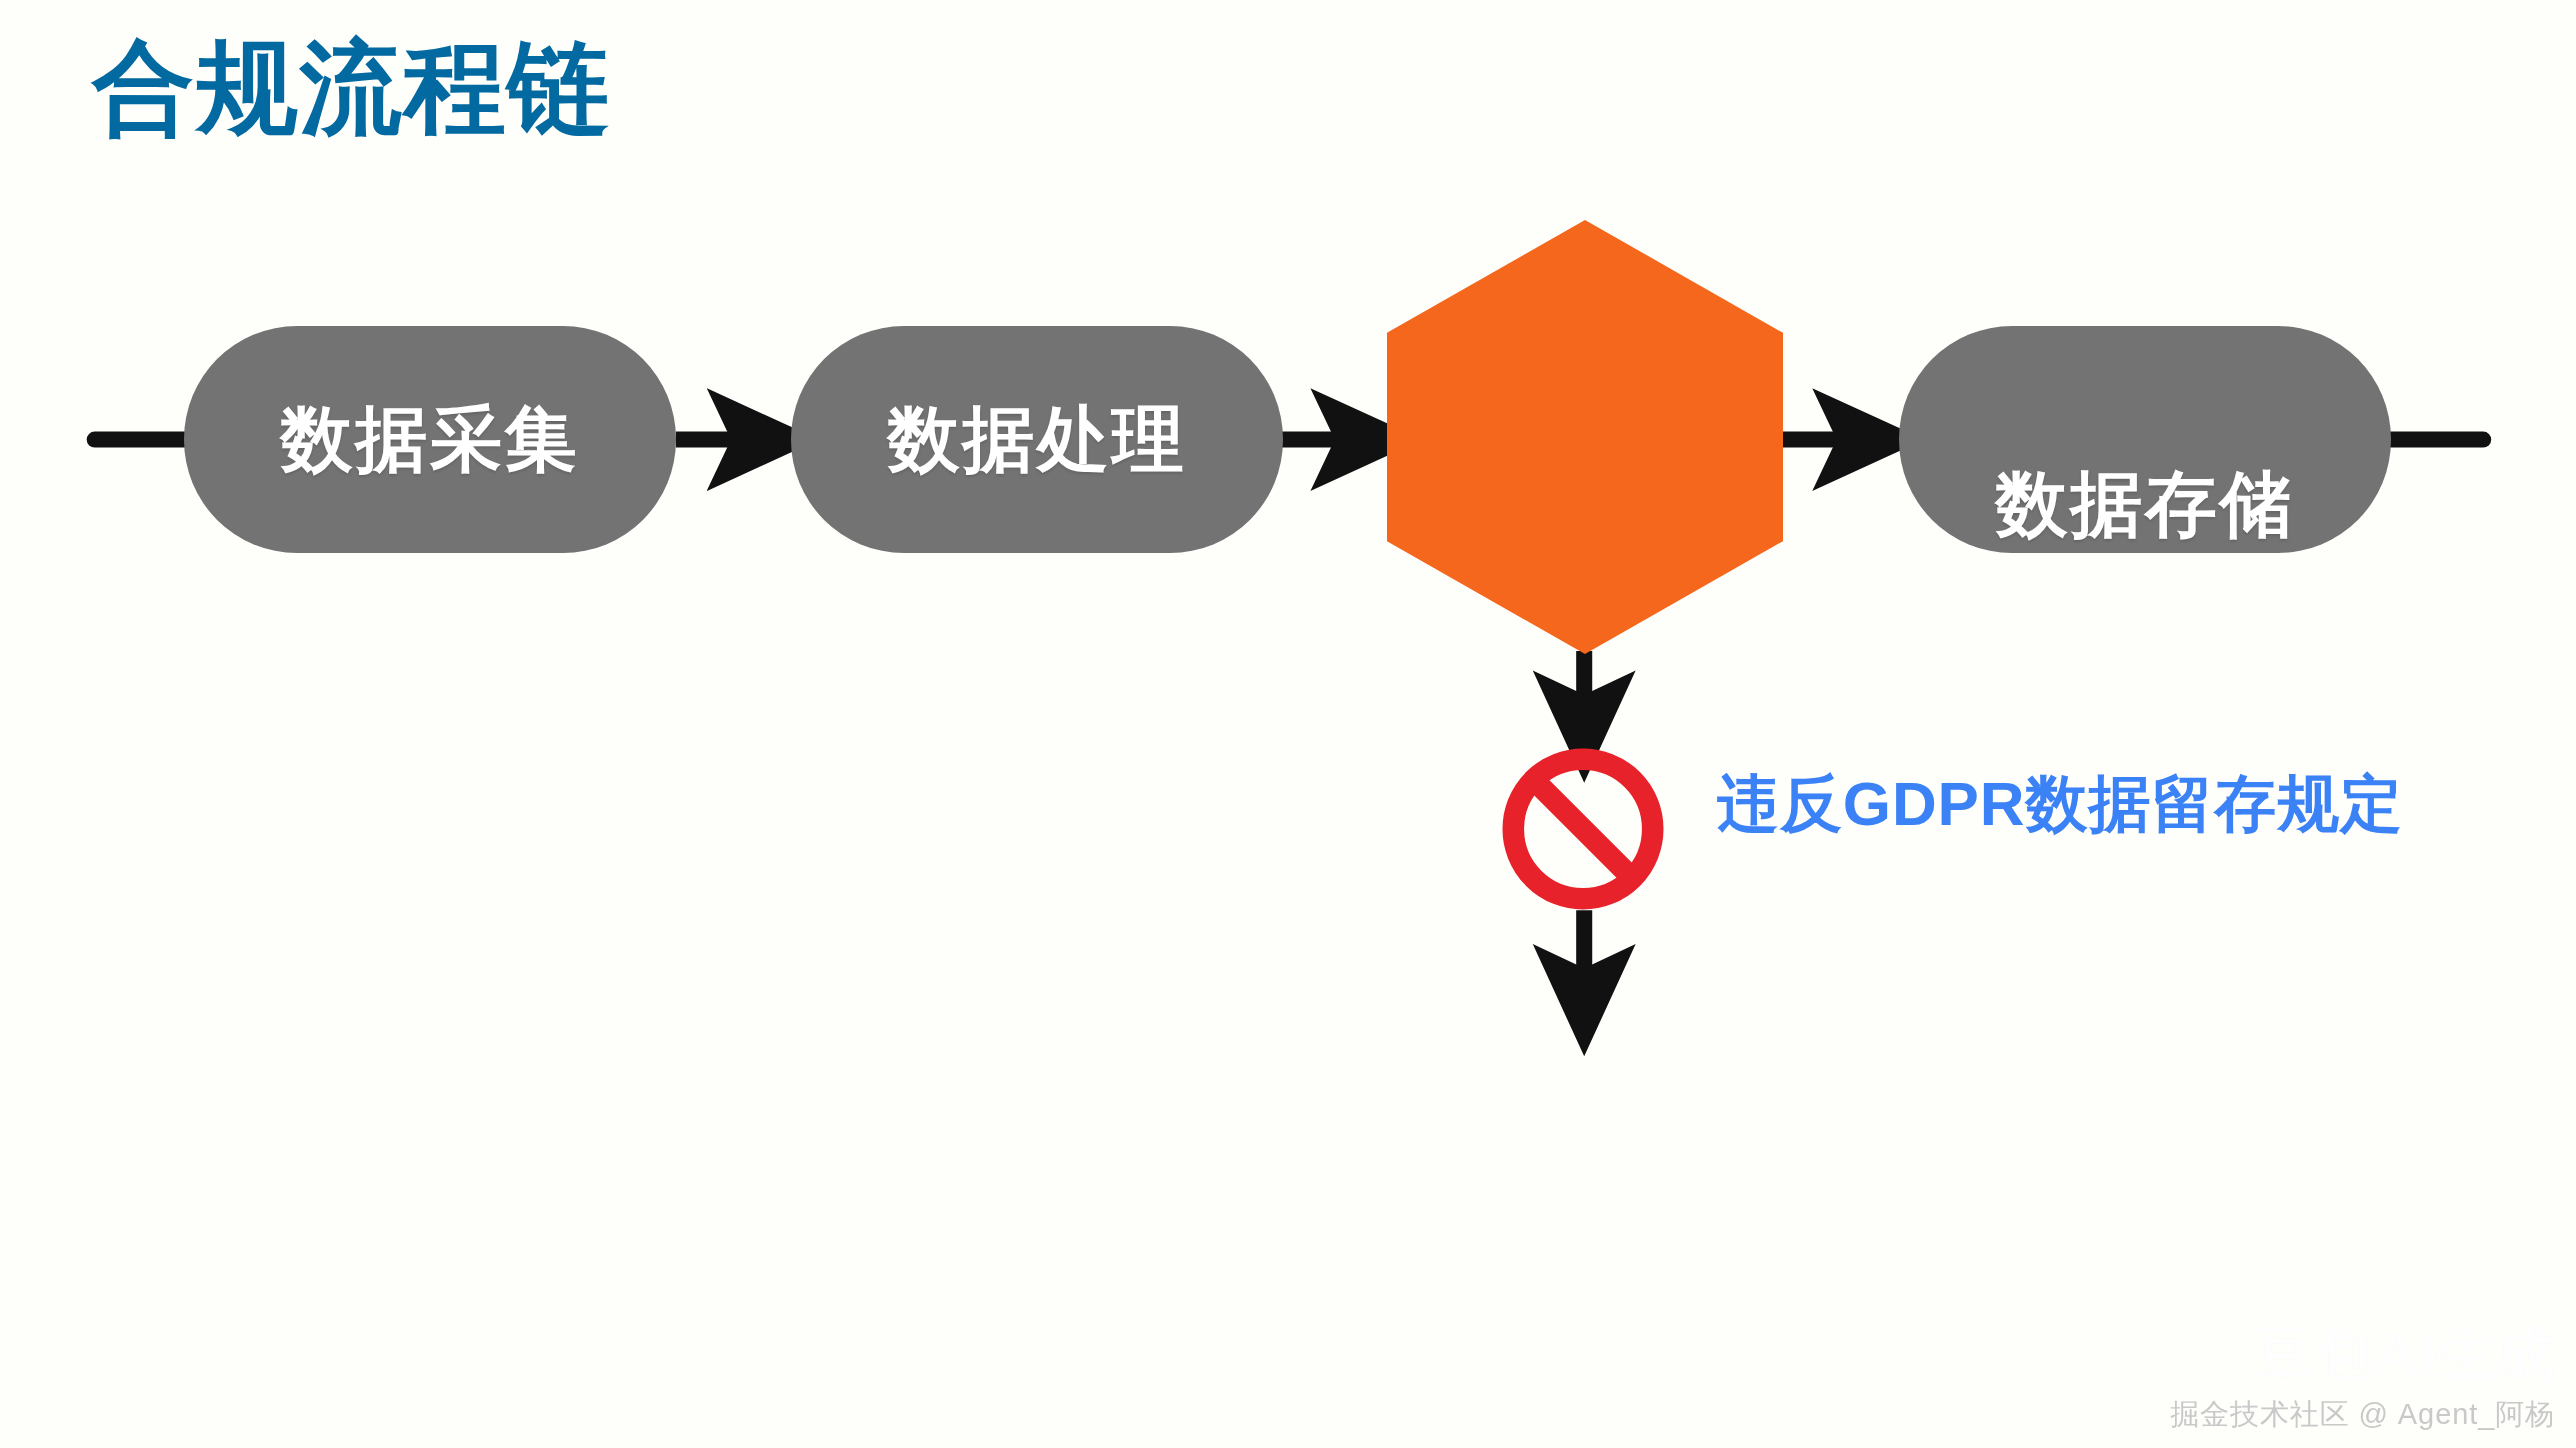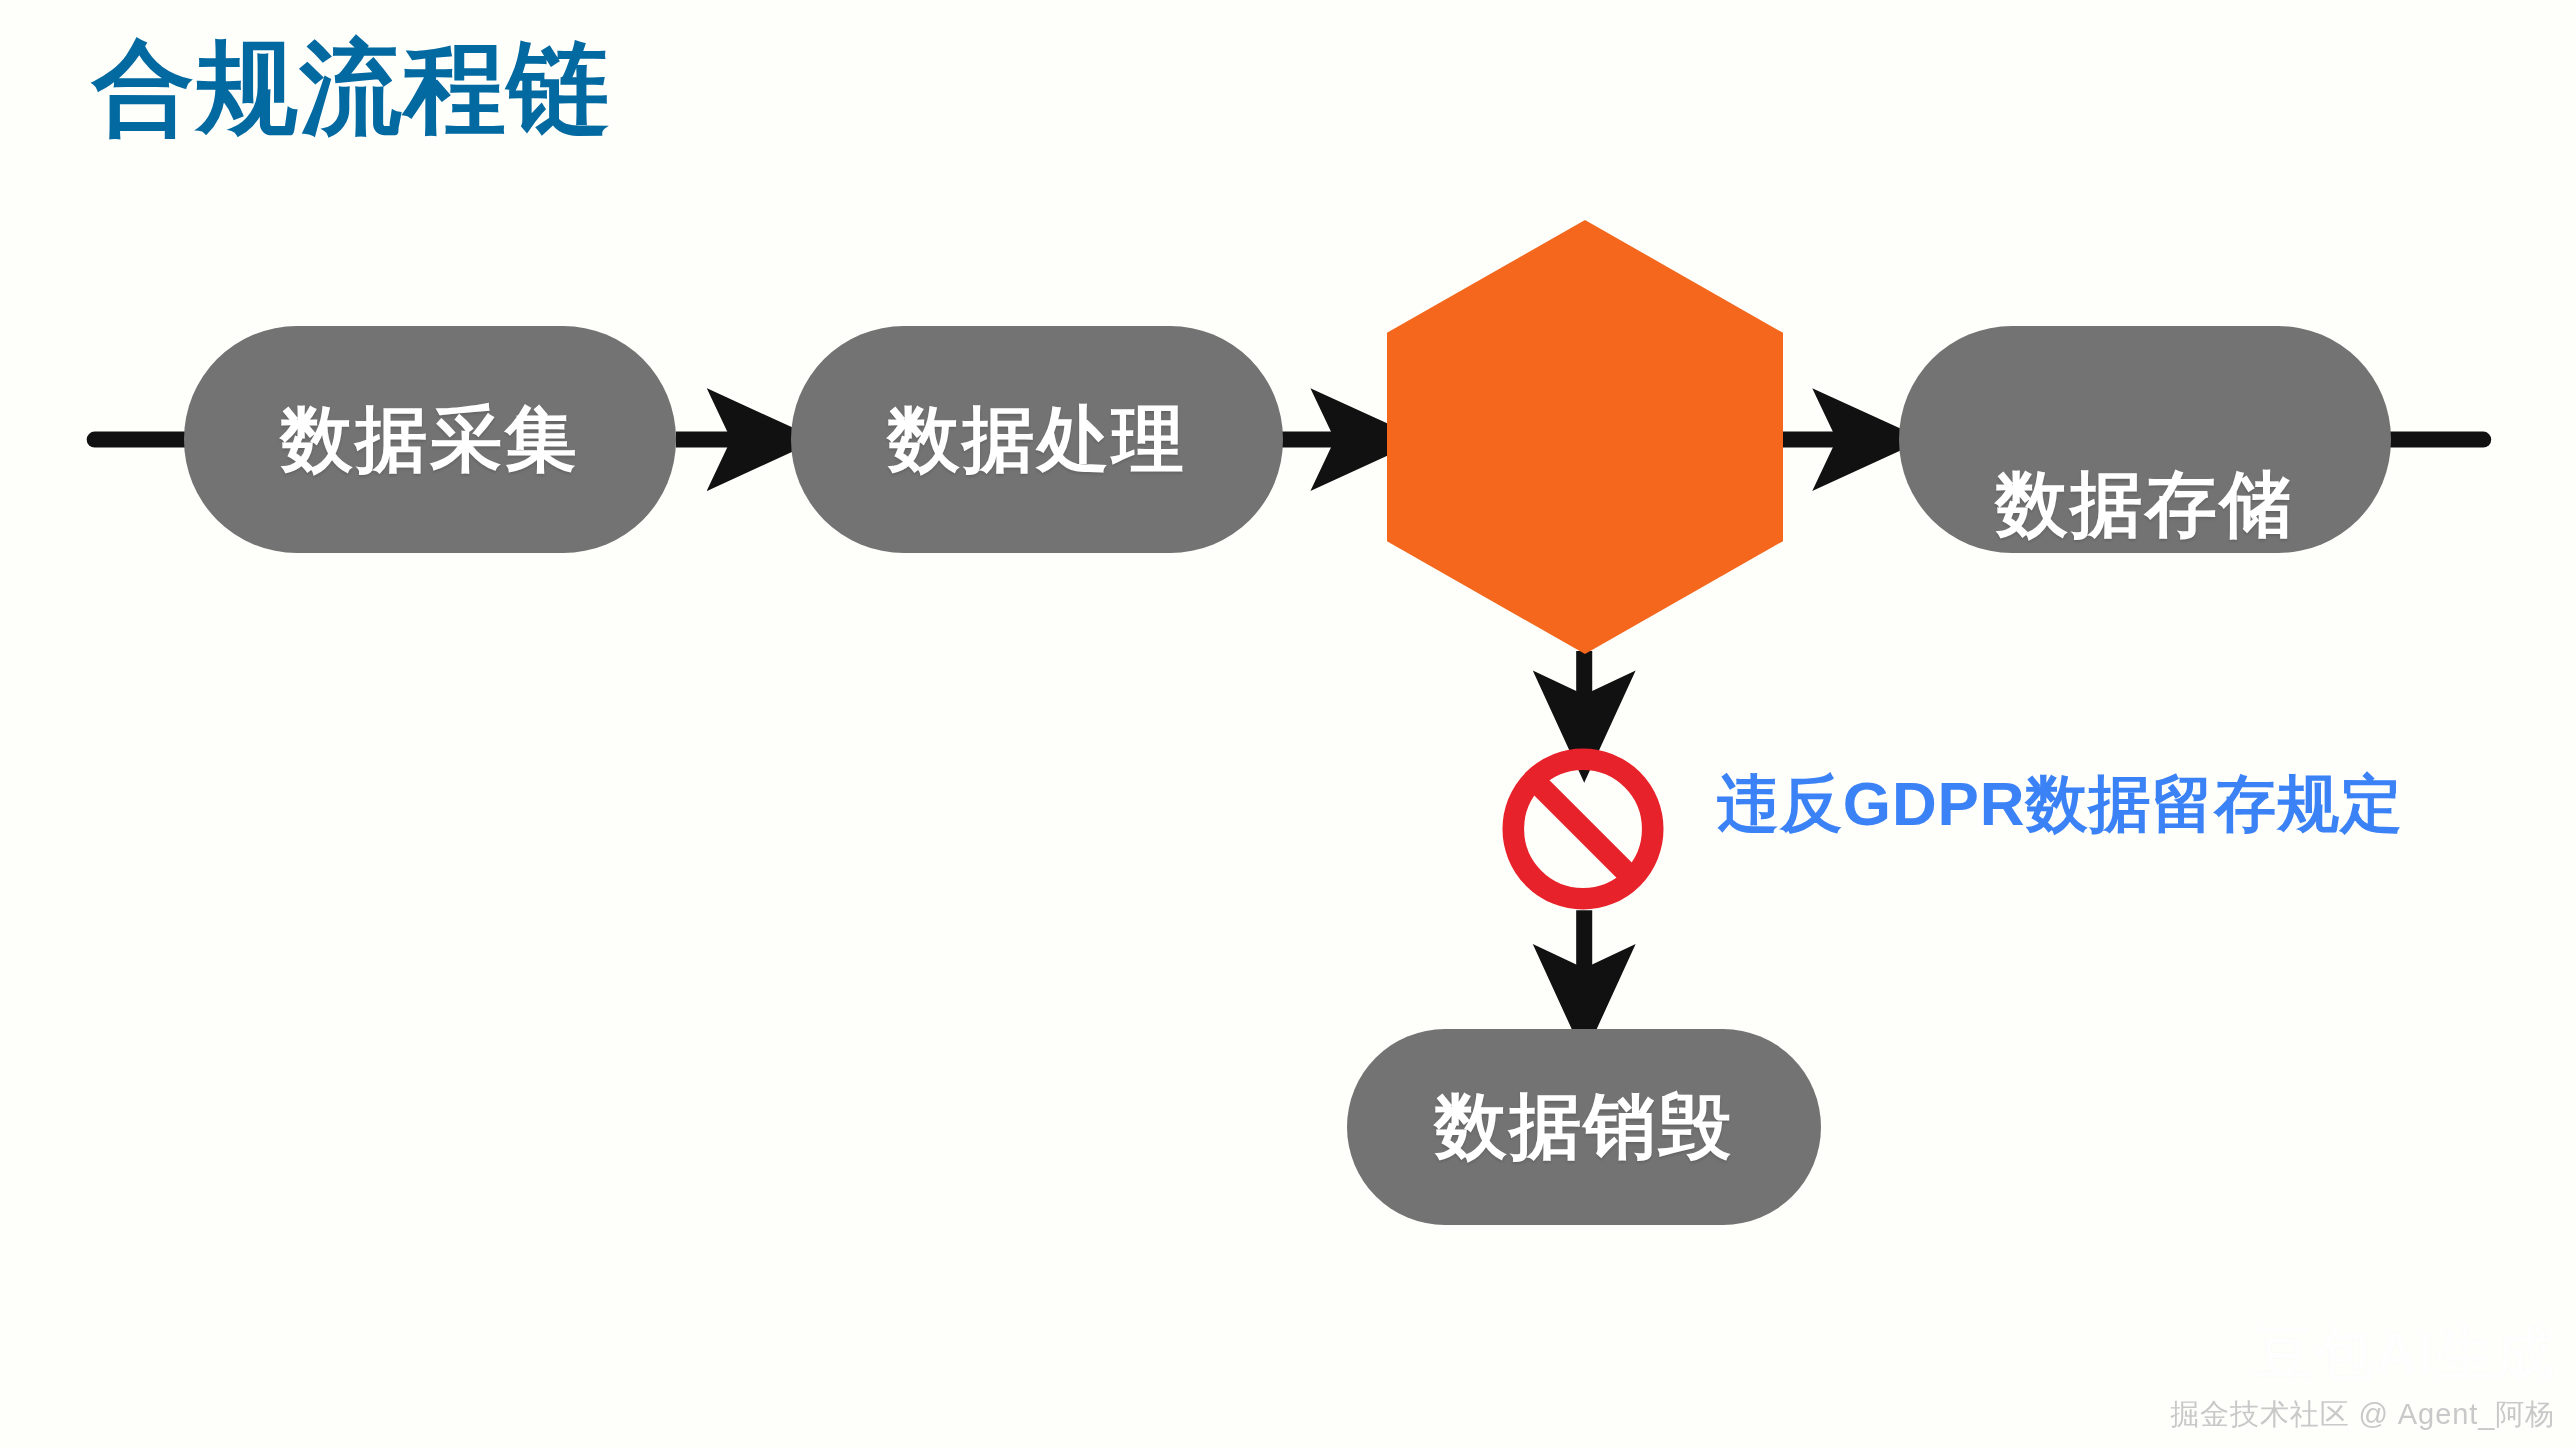--- a/index.html
+++ b/index.html
@@ -183,23 +183,20 @@
   </div>
 
   <div class="node" id="node-agent" style="left:1387px; top:220px; width:396px; height:434px;">
     <div class="hex-shape"></div>
   </div>
 
   <div class="node node-pill" id="node-store" style="left:1899px; top:326px; width:492px; height:227px;align-items:flex-end;">
     <span class="node-label">数据存储</span>
   </div>
 
-  <div class="node node-pill" id="node-destroy" style="left:1347px; top:1029px; width:474px; height:196px; border-radius:98px;">
-    <span class="node-label">数据销毁</span>
-  </div>
 
   <svg id="forbidden-sign" viewBox="0 0 100 100" xmlns="http://www.w3.org/2000/svg">
     <circle cx="50" cy="50" r="42" fill="none" stroke="#e8222a" stroke-width="13"></circle>
     <line x1="21" y1="21" x2="79" y2="79" stroke="#e8222a" stroke-width="13" stroke-linecap="butt"></line>
   </svg>
 
   <div id="violation-note">违反GDPR数据留存规定</div>
 
   <div id="watermark">
     <div id="wm-brand">豆包AI生成</div>

